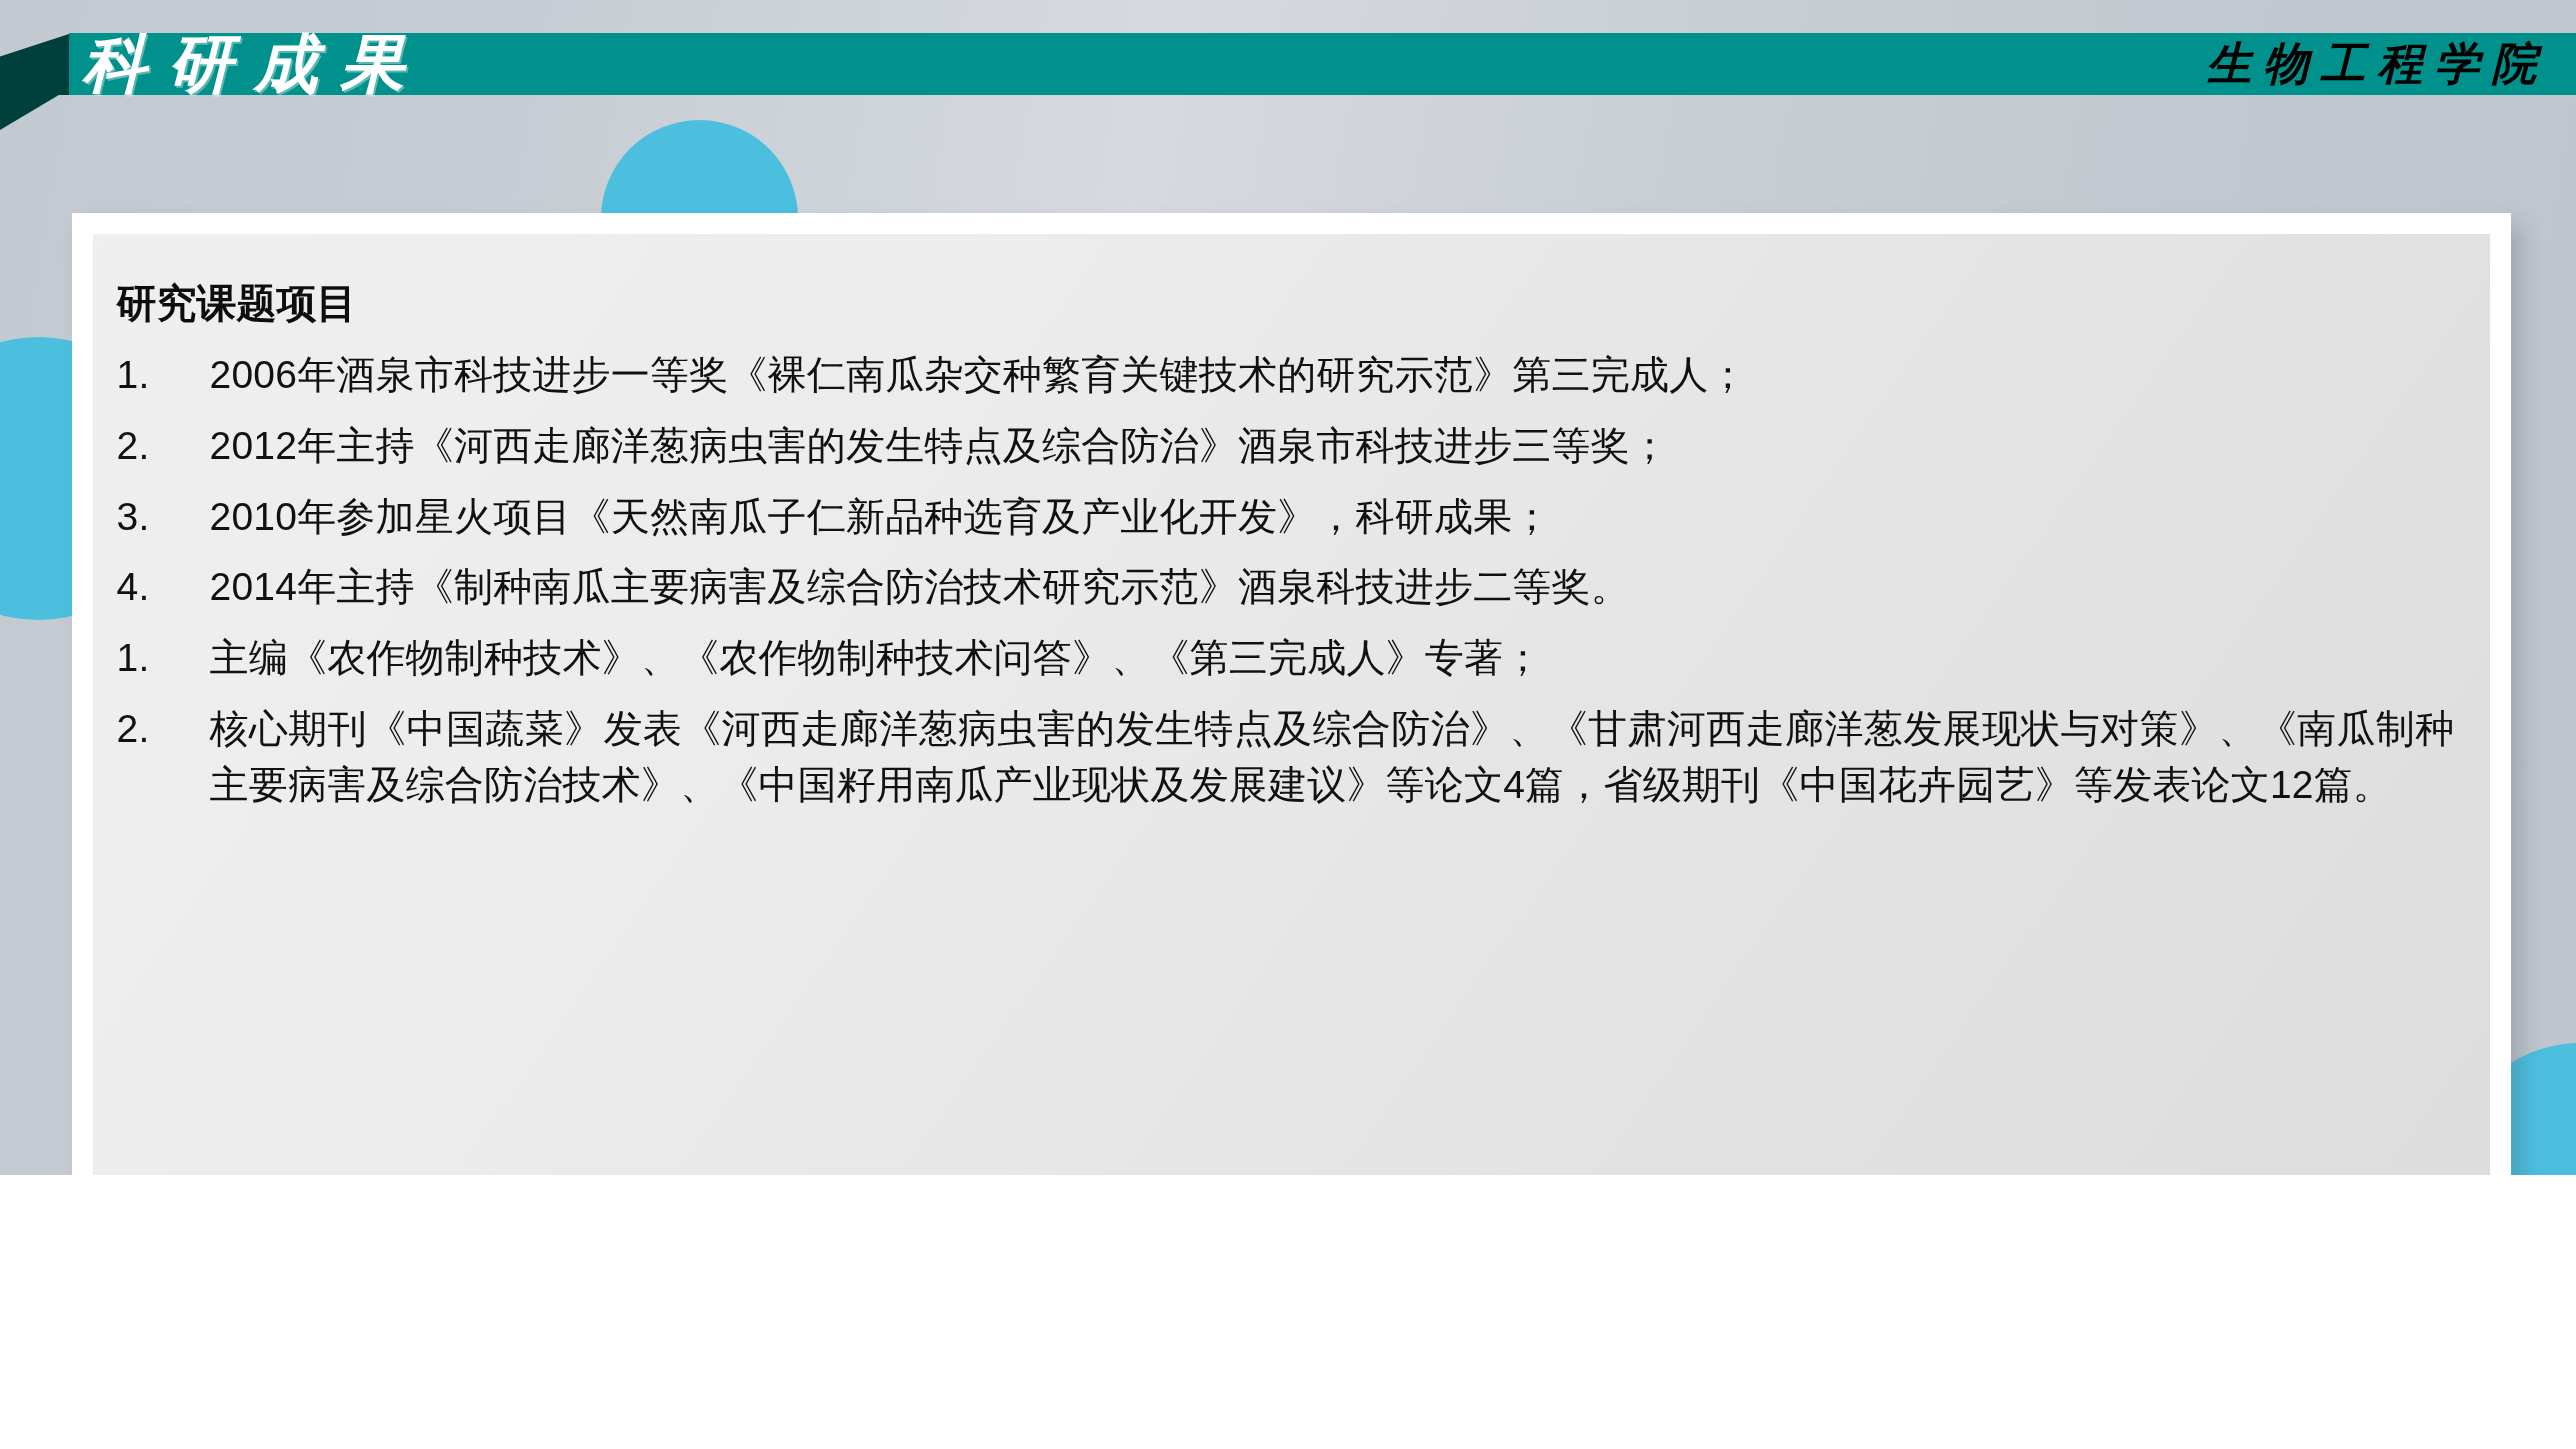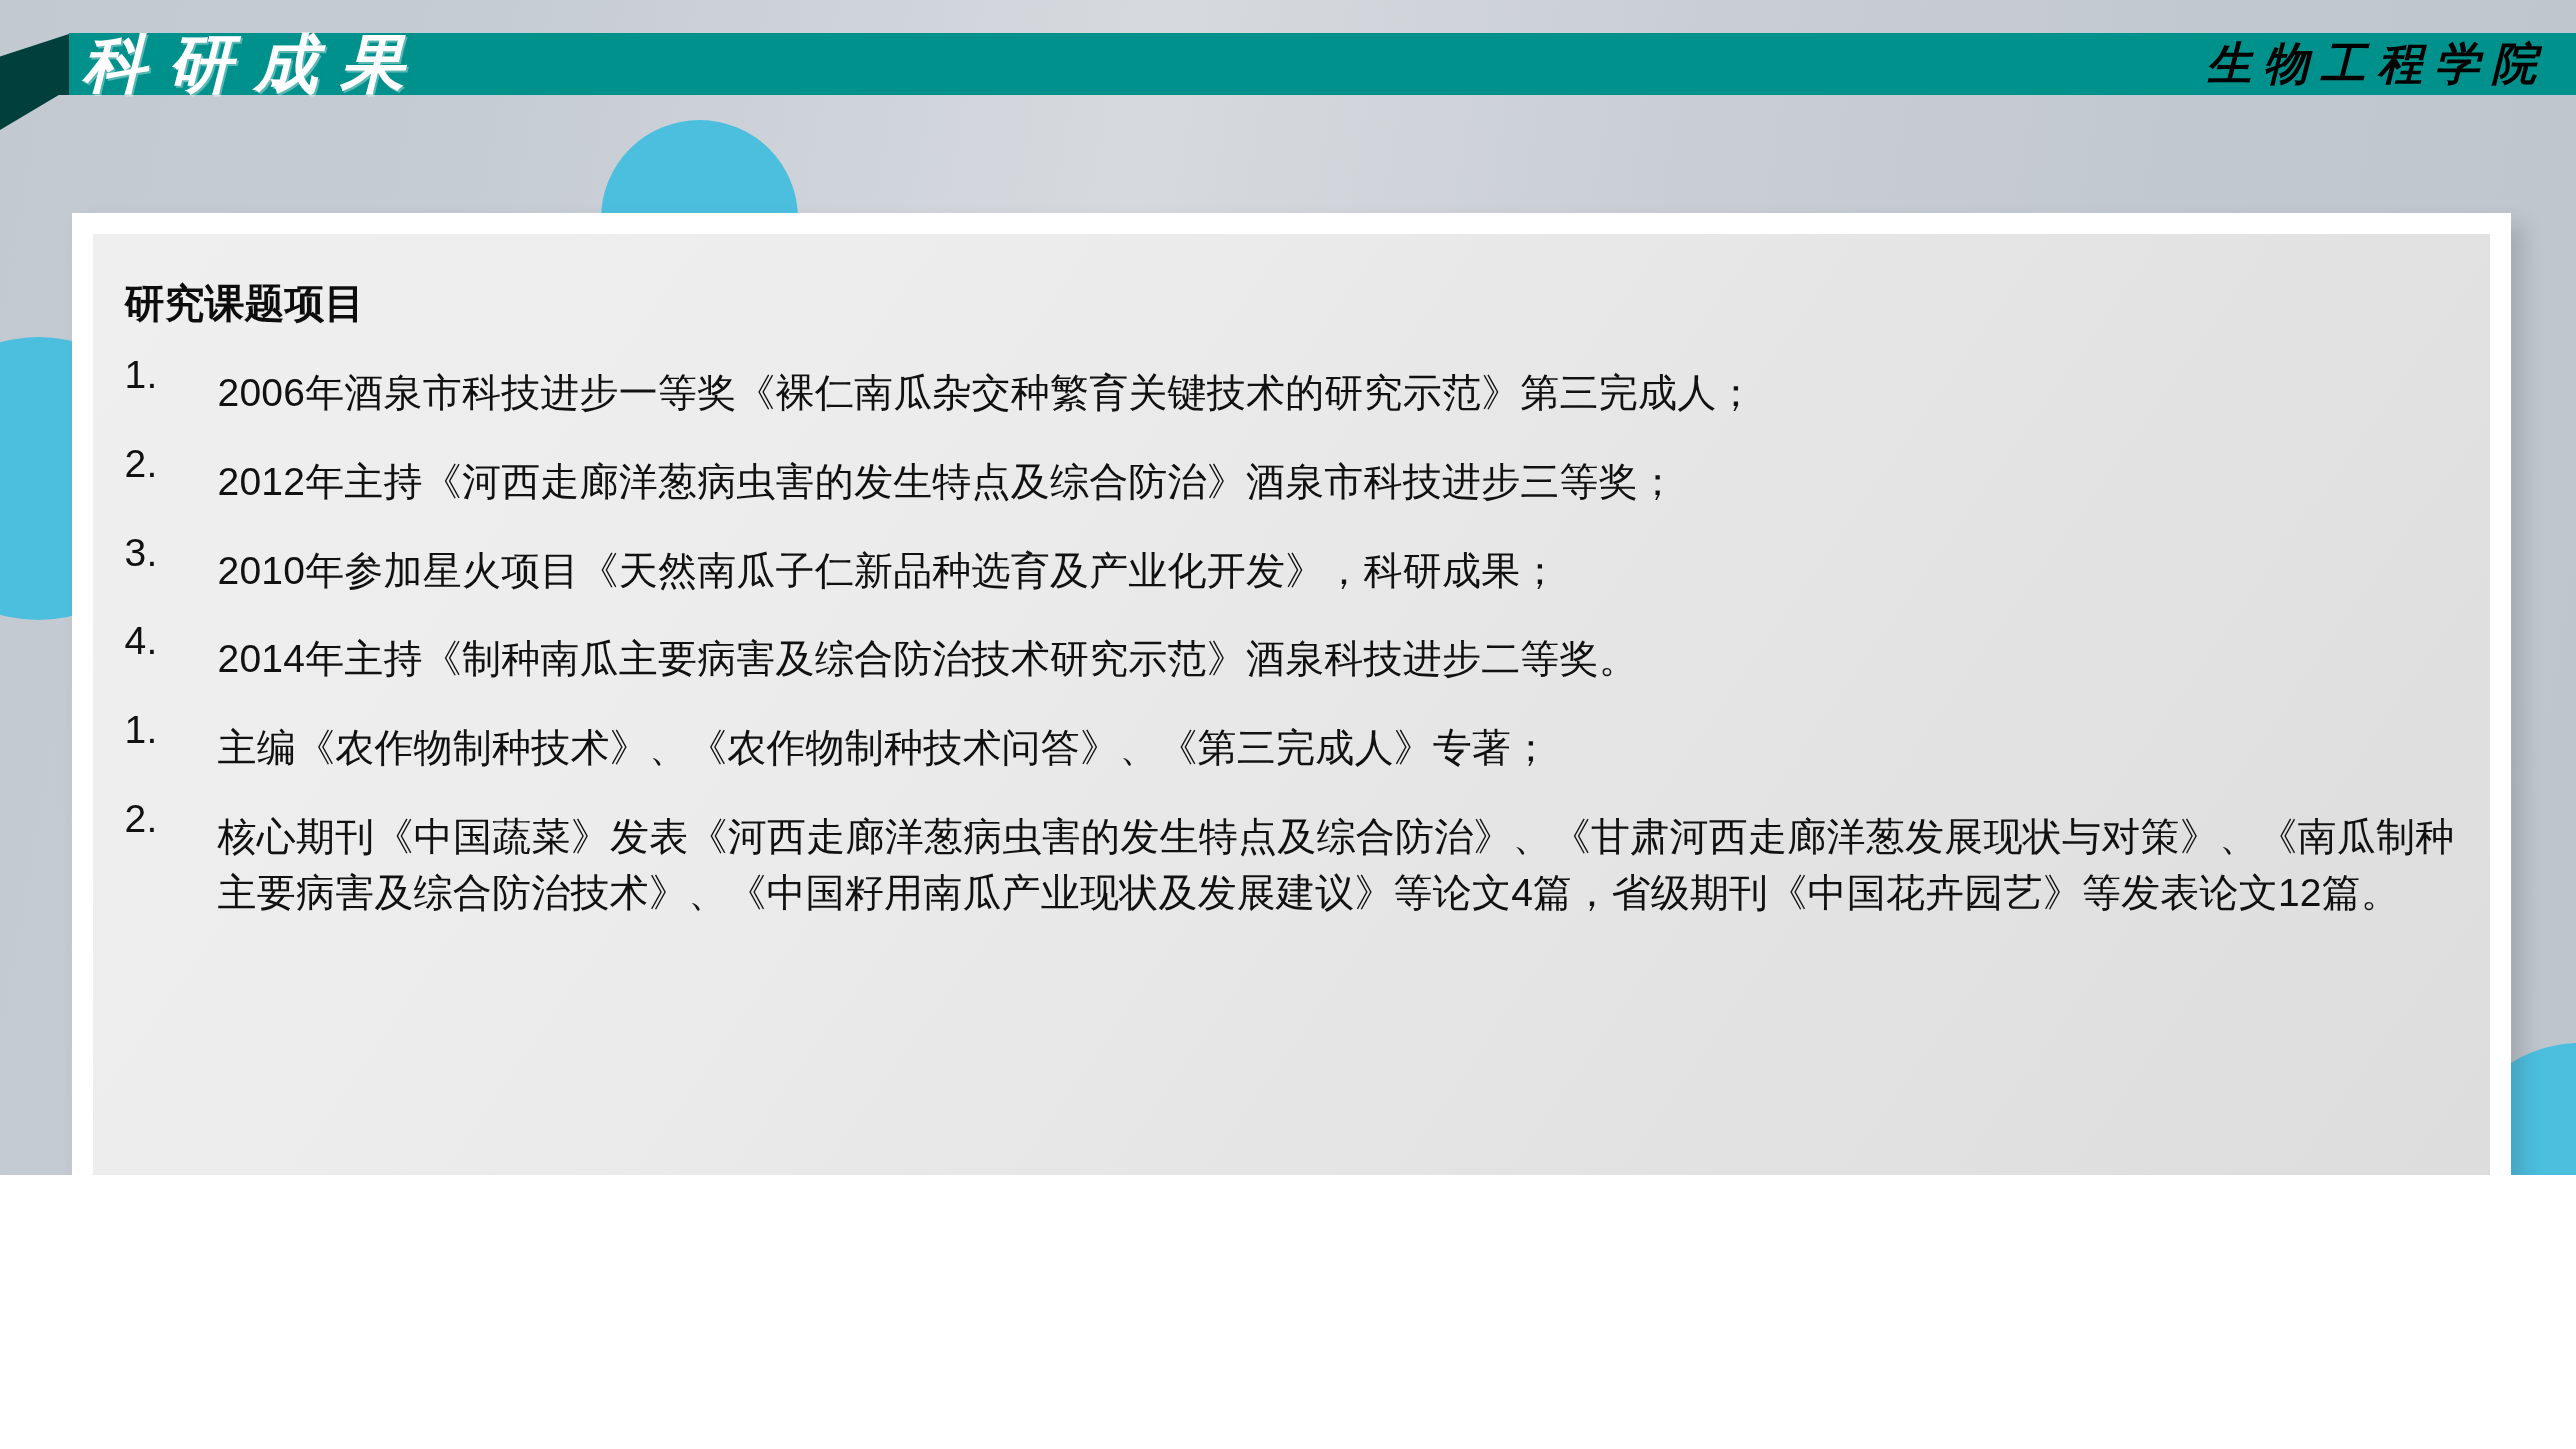--- a/index.html
+++ b/index.html
@@ -125,21 +125,21 @@
     background: #ffffff;
     box-shadow: 12px 12px 19px rgba(60,70,80,0.22);
   }
   #content-panel {
     position: absolute;
     left: 20.6px;
     top: 20.6px;
     right: 20.6px;
     bottom: 20.6px;
     background: linear-gradient(125deg, #efefef 0%, #ececec 30%, #e4e4e4 62%, #dcdcdc 100%);
-    padding: 48px 36px 0 32px;
+    padding: 48px 36px 0 24px;
     box-sizing: border-box;
   }
 
   .section-heading {
     font-size: 40px;
     font-weight: 700;
     color: #0d0d0d;
     line-height: 1.08;
     margin: 0 0 22px 0;
     letter-spacing: 0px;
@@ -166,21 +166,20 @@
   ol.list li .marker {
     flex: 0 0 auto;
     width: 93px;
     font-size: 39px;
     color: #111111;
     font-family: "Liberation Sans", sans-serif;
   }
   ol.list li .text {
     flex: 1 1 auto;
     text-align: justify;
-    margin-top: 18px;
   }
 
   
   #page-badge {
     position: absolute;
     left: 36px;
     top: 1364px;
     width: 77px;
     height: 41px;
     background: #00918c;

